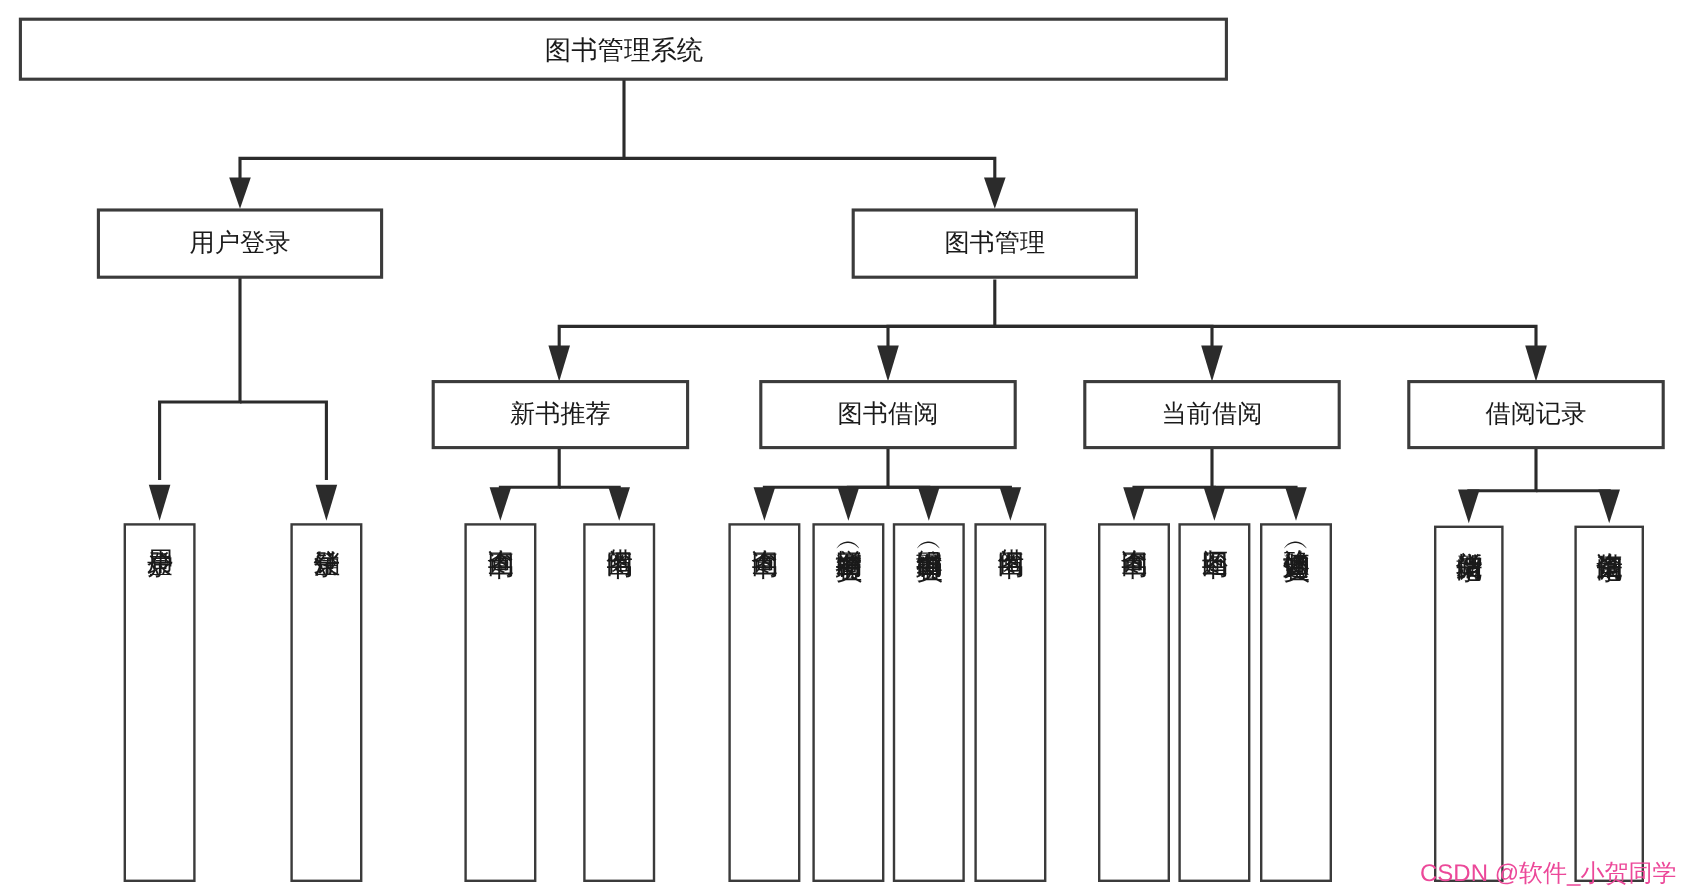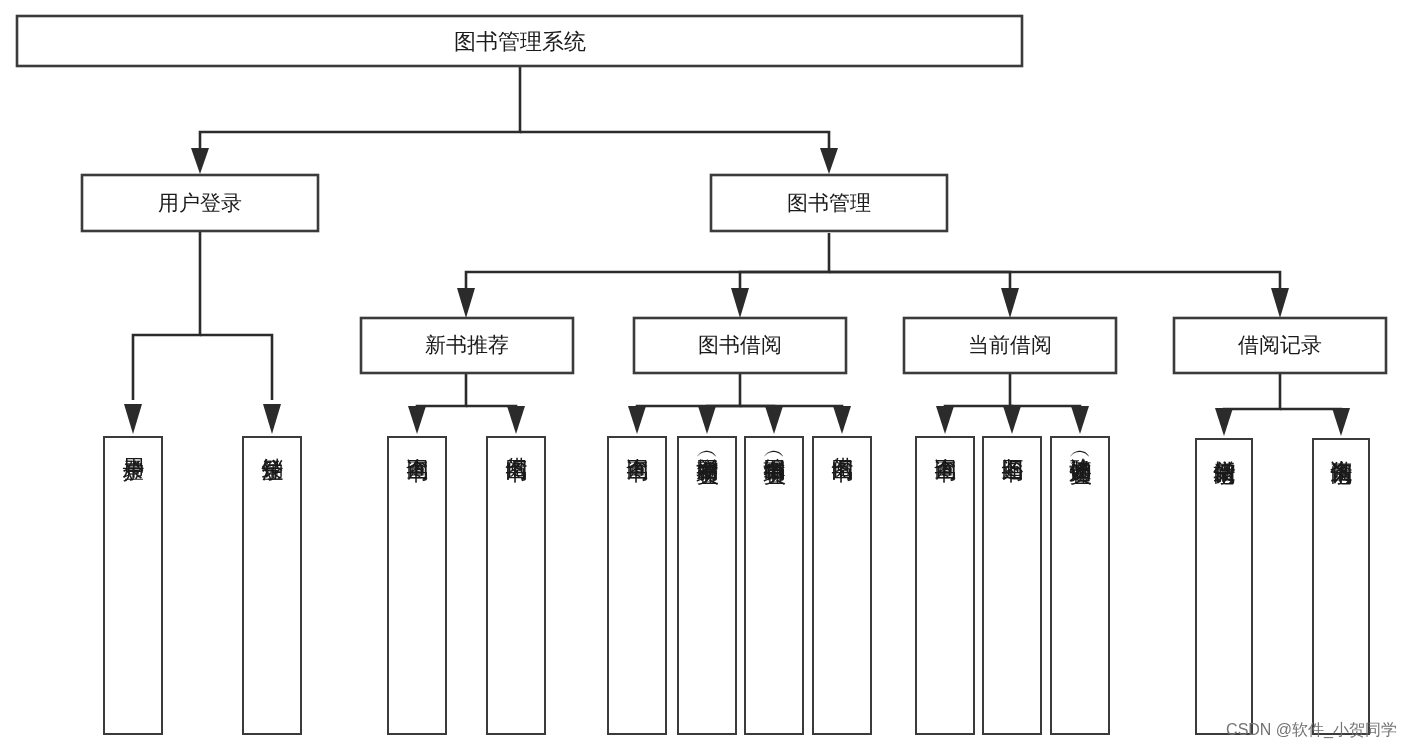--- a/index.html
+++ b/index.html
@@ -75,22 +75,22 @@
     color: #1a1a1a;
     letter-spacing: 1px;
     white-space: nowrap;
     padding-top: 2px;
   }
   .watermark {
     position: absolute;
     right: 8px;
     bottom: 6px;
     font-family: "Liberation Sans", "DejaVu Sans", sans-serif;
-    font-size: 16px;
-    color: #737373;
+    font-size: 20px;
+    color: #ec4899;
     white-space: nowrap;
     pointer-events: none;
   }
 </style>
 </head>
 <body>
 
 <div id="diagram-root">
 
   <svg class="flow" viewBox="0 0 1405 747">

